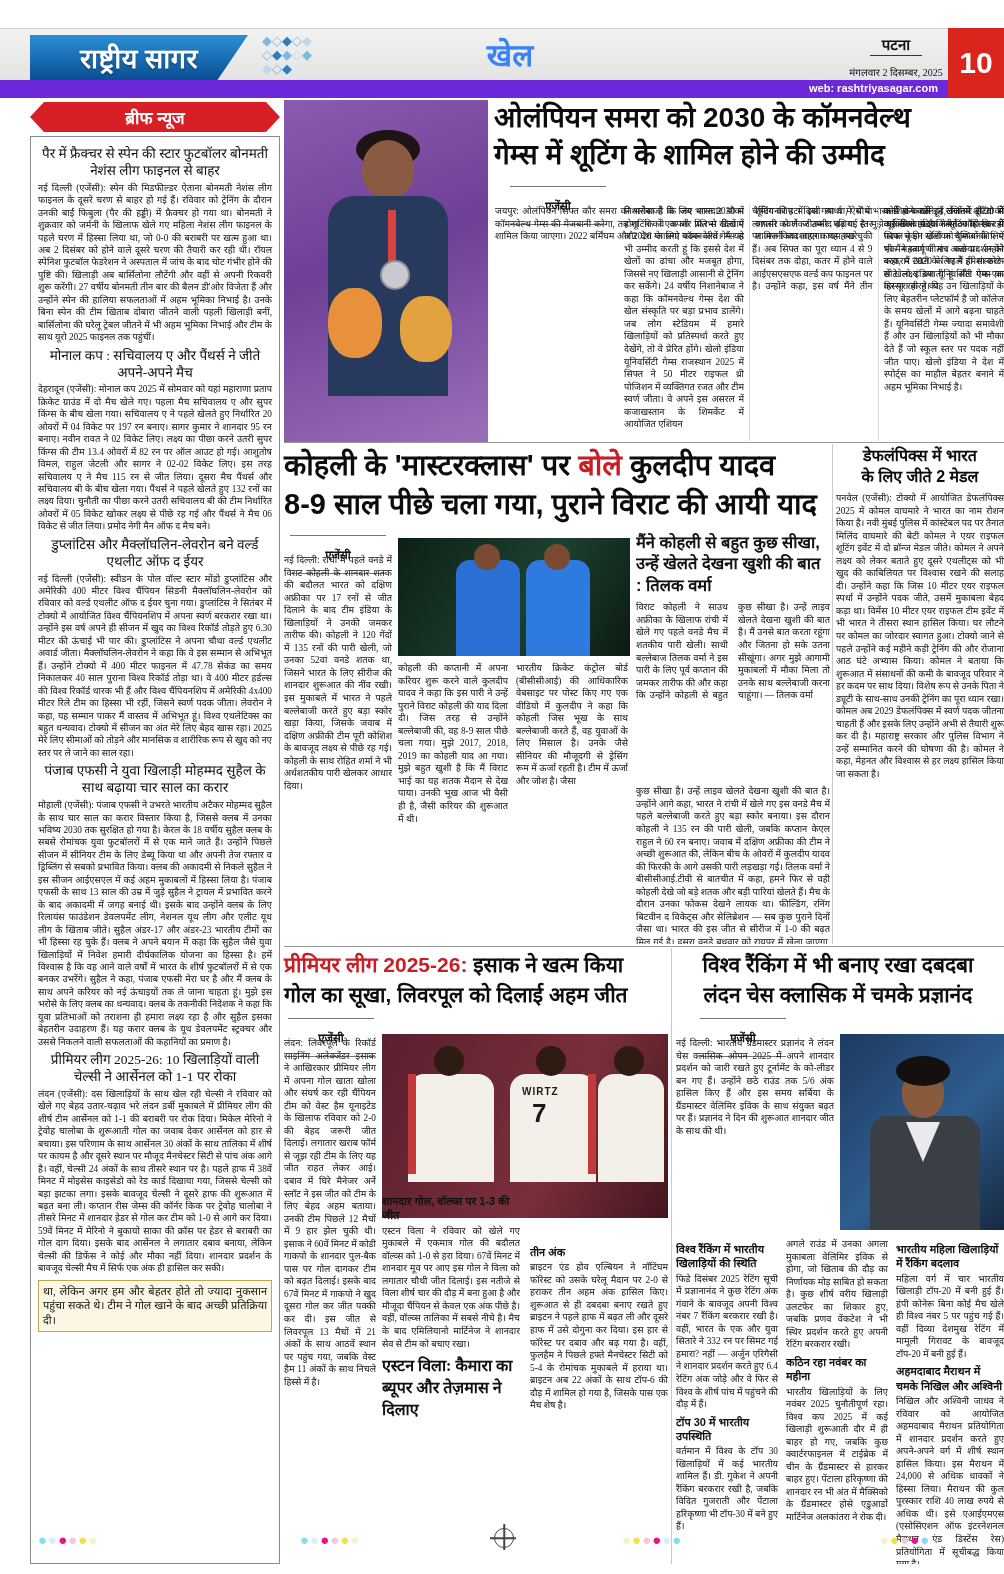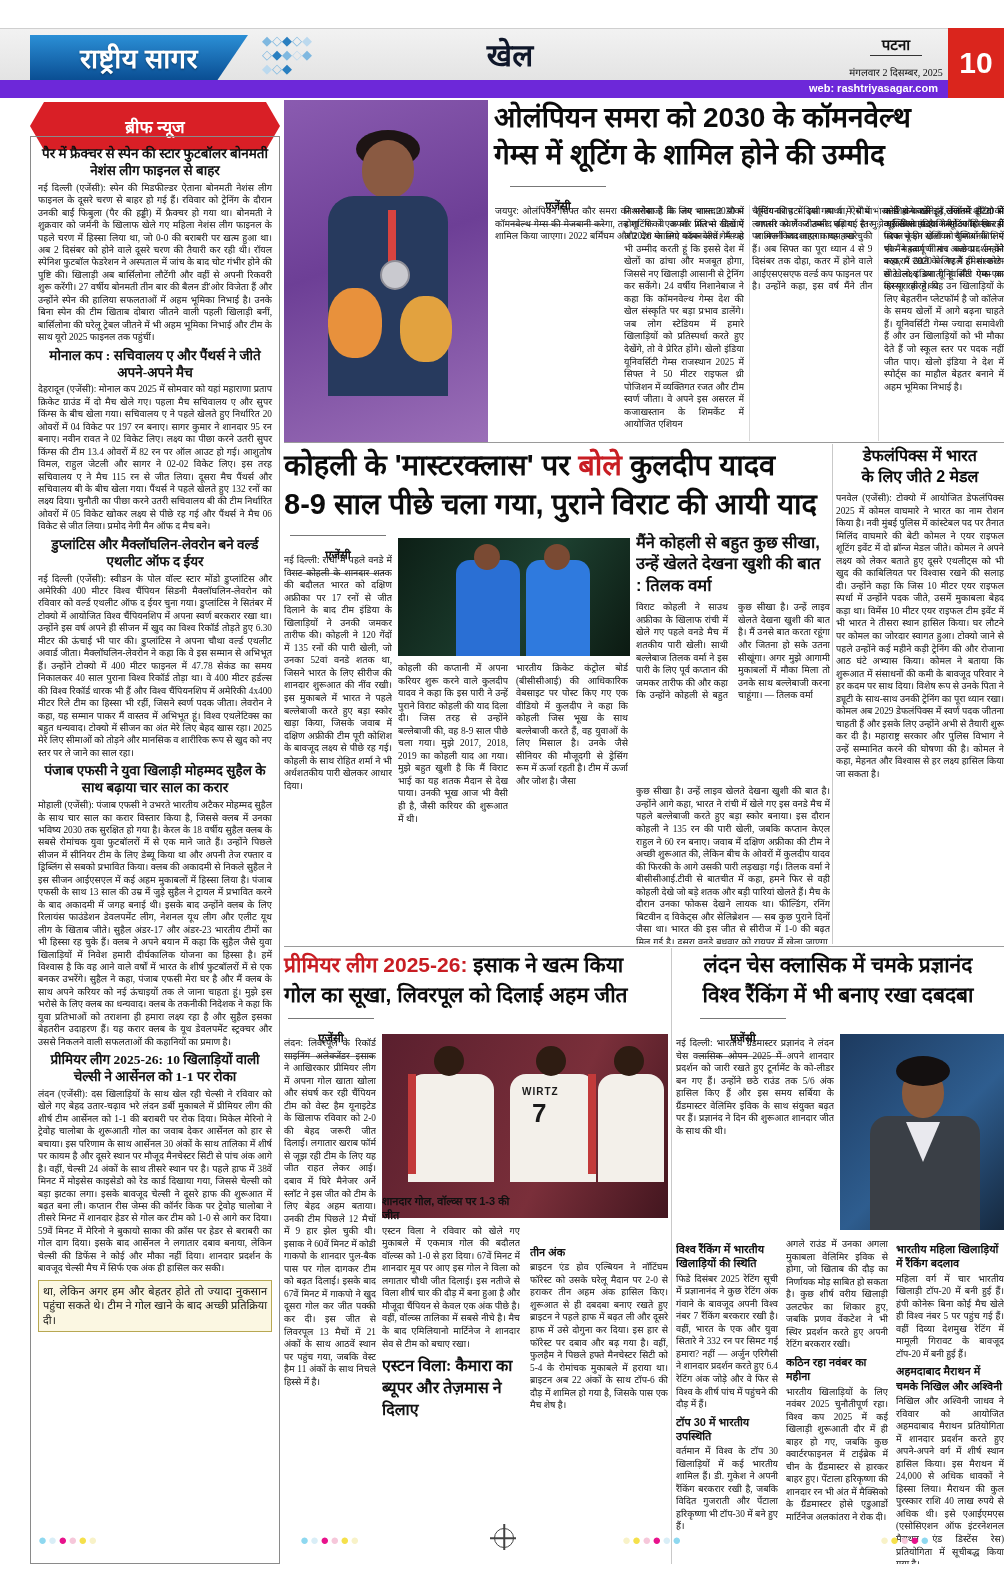--- a/index.html
+++ b/index.html
@@ -9,35 +9,35 @@
     -webkit-font-smoothing:antialiased;overflow:hidden;
   }
   .abs{position:absolute;}
   
   .header-band{left:0;top:28px;width:1004px;height:52px;background:linear-gradient(#f2f2f2,#e3e3e3);border-top:1px solid #cfcfcf;}
   .masthead{left:30px;top:35px;width:218px;height:45px;background:linear-gradient(180deg,#2b8fd6,#0a4e93);
     clip-path:polygon(0 0,100% 0,86% 100%,0 100%);display:flex;align-items:center;justify-content:center;
     color:#fff;font-weight:bold;font-size:27px;letter-spacing:.5px;text-shadow:0 1px 2px rgba(0,0,0,.4);}
   .diamonds{left:262px;top:34px;width:120px;height:48px;font-size:13px;line-height:14px;color:#7fb8e0;}
   .diamonds .d2{color:#2a7fc0;} .diamonds .d3{color:#bcd9ee;}
-  .section-title{left:380px;top:33px;width:260px;text-align:center;font-size:31px;font-weight:bold;color:#0f172a;
+  .section-title{left:380px;top:33px;width:260px;text-align:center;font-size:31px;font-weight:bold;color:#3b82f6;
     font-family:"Liberation Sans","DejaVu Sans",sans-serif;}
   .city-block{left:848px;top:34px;width:96px;text-align:center;}
   .city-name{font-size:15px;font-weight:bold;border-bottom:1px solid #333;display:inline-block;padding:0 12px 1px;}
   .city-date{font-size:10px;margin-top:9px;}
   .page-box{left:948px;top:28px;width:56px;height:70px;background:#da251d;color:#fff;display:flex;align-items:center;
     justify-content:center;font-size:30px;font-weight:bold;font-family:"Liberation Sans",sans-serif;}
   .blue-strip{left:0;top:80px;width:948px;height:18px;background:#6d28d9;}
   .web-text{position:absolute;right:10px;top:2px;color:#fff;font-size:11px;font-weight:bold;font-family:"Liberation Sans",sans-serif;}
   
-  .ribbon{left:30px;top:102px;width:250px;height:48px;background:#d91f26;color:#fff;display:flex;align-items:center;justify-content:center;
+  .ribbon{left:30px;top:102px;width:250px;height:30px;background:#d91f26;color:#fff;display:flex;align-items:center;justify-content:center;
     font-size:17px;font-weight:bold;clip-path:polygon(0 50%,14px 0,calc(100% - 14px) 0,100% 50%,calc(100% - 14px) 100%,14px 100%);
     font-family:"Liberation Sans",sans-serif;}
   .briefs-box{left:30px;top:136px;width:250px;height:1428px;border:1px solid #8a8a8a;box-sizing:border-box;padding:5px 7px;overflow:hidden;}
-  .brief-h{font-size:13.5px;font-weight:bold;text-align:center;line-height:1.25;margin:4px 0 2px;}
+  .brief-h{font-size:13.5px;font-weight:normal;text-align:center;line-height:1.25;margin:4px 0 2px;}
   .brief-b{font-size:9.3px;text-align:justify;line-height:1.34;}
   .highlight-box{border:1px solid #b8a852;background:#fbf7e2;padding:3px 4px;font-size:11px;text-align:justify;line-height:1.34;margin-top:5px;}
   
   .photo{overflow:hidden;}
   .ph1{left:284px;top:100px;width:204px;height:342px;background:linear-gradient(160deg,#8a5bb0 0%,#6d3f96 45%,#9b6fb8 100%);}
   .ph1 .head{position:absolute;left:78px;top:40px;width:52px;height:58px;border-radius:50% 50% 45% 45%;background:#8a5a42;}
   .ph1 .hair{position:absolute;left:72px;top:30px;width:64px;height:38px;border-radius:50%;background:#1d1414;}
   .ph1 .jacket{position:absolute;left:44px;top:96px;width:120px;height:200px;border-radius:26px 26px 0 0;background:#273a5e;}
   .ph1 .medal{position:absolute;left:96px;top:160px;width:26px;height:26px;border-radius:50%;background:#c9c9cf;border:2px solid #8f8f98;}
   .ph1 .ribbon-line{position:absolute;left:104px;top:110px;width:8px;height:54px;background:#d8433f;}
@@ -214,22 +214,22 @@
   <div class="bodytxt">एस्टन विला ने रविवार को खेले गए मुकाबले में एकमात्र गोल की बदौलत वॉल्व्स को 1-0 से हरा दिया। 67वें मिनट में शानदार मूव पर आए इस गोल ने विला को लगातार चौथी जीत दिलाई। इस नतीजे से विला शीर्ष चार की दौड़ में बना हुआ है और मौजूदा चैंपियन से केवल एक अंक पीछे है। वहीं, वॉल्व्स तालिका में सबसे नीचे है। मैच के बाद एमिलियानो मार्टिनेज ने शानदार सेव से टीम को बचाए रखा।</div>
   <div class="capbold">एस्टन विला: कैमारा का ब्यूपर और तेज़मास ने दिलाए</div>
 </div>
 <div class="abs" style="left:530px;top:1241px;width:138px;height:374px;overflow:hidden;">
   <div class="subhead-sm">तीन अंक</div>
   <div class="bodytxt">ब्राइटन एंड होव एल्बियन ने नॉटिंघम फॉरेस्ट को उसके घरेलू मैदान पर 2-0 से हराकर तीन अहम अंक हासिल किए। शुरूआत से ही दबदबा बनाए रखते हुए ब्राइटन ने पहले हाफ में बढ़त ली और दूसरे हाफ में उसे दोगुना कर दिया। इस हार से फॉरेस्ट पर दबाव और बढ़ गया है। वहीं, फुलहैम ने पिछले हफ्ते मैनचेस्टर सिटी को 5-4 के रोमांचक मुकाबले में हराया था। ब्राइटन अब 22 अंकों के साथ टॉप-6 की दौड़ में शामिल हो गया है, जिसके पास एक मैच शेष है।</div>
 </div>
 <div class="abs vrule" style="left:671px;top:948px;height:616px;"></div>
 
 <div class="abs h-main chess-h">
+  <div>विश्व रैंकिंग में भी बनाए रखा दबदबा</div>
   <div>लंदन चेस क्लासिक में चमके प्रज्ञानंद</div>
-  <div>विश्व रैंकिंग में भी बनाए रखा दबदबा</div>
 </div>
 <div class="abs byline" style="left:700px;top:1018px;width:86px;">एजेंसी</div>
 <div class="abs bodytxt" style="left:676px;top:1037px;width:158px;height:192px;">नई दिल्ली: भारतीय ग्रैंडमास्टर प्रज्ञानंद ने लंदन चेस क्लासिक ओपन 2025 में अपने शानदार प्रदर्शन को जारी रखते हुए टूर्नामेंट के को-लीडर बन गए हैं। उन्होंने छठे राउंड तक 5/6 अंक हासिल किए हैं और इस समय सर्बिया के ग्रैंडमास्टर वेलिमिर इविक के साथ संयुक्त बढ़त पर हैं। प्रज्ञानंद ने दिन की शुरूआत शानदार जीत के साथ की थी।</div>
 <div class="abs photo ph4">
   <div class="suit"></div>
   <div class="face"></div>
   <div class="hair"></div>
   <div class="shirtw"></div>
 </div>
 <div class="abs" style="left:676px;top:1238px;width:102px;height:326px;overflow:hidden;">

